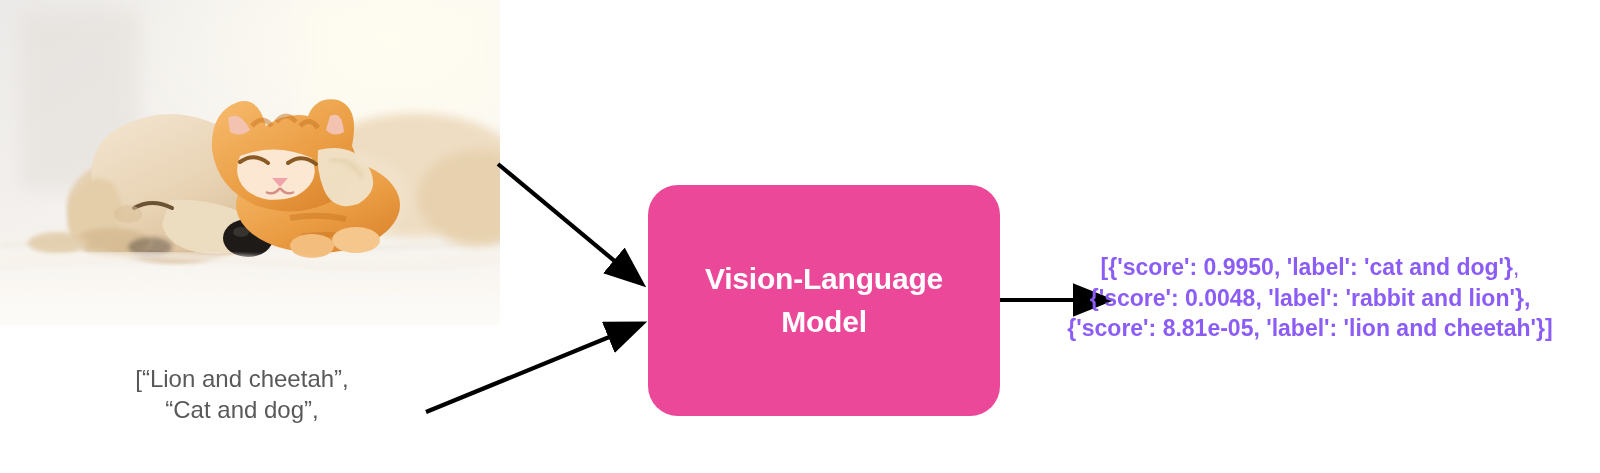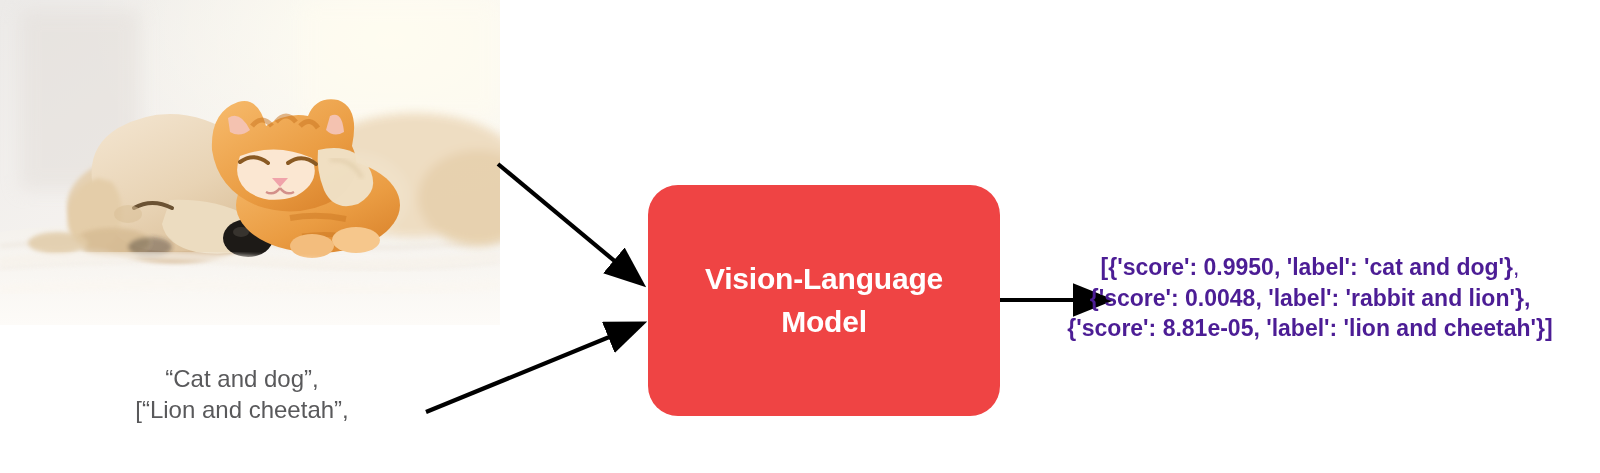--- a/index.html
+++ b/index.html
@@ -31,21 +31,21 @@
   }
   .photo svg { display: block; width: 500px; height: 325px; }
 
   
   .model-box {
     position: absolute;
     left: 648px;
     top: 185px;
     width: 352px;
     height: 231px;
-    background: #ef4444;
+    background: #ec4899;
     border-radius: 30px;
     display: flex;
     align-items: center;
     justify-content: center;
   }
   .model-label {
     color: #ffffff;
     font-size: 30px;
     font-weight: bold;
     line-height: 1.42;
@@ -77,21 +77,21 @@
   }
   .prompt-line { display: block; white-space: pre; }
 
   
   .output-block {
     position: absolute;
     left: 1030px;
     top: 252px;
     width: 560px;
     text-align: center;
-    color: #4c1d95;
+    color: #8b5cf6;
     font-size: 23px;
     line-height: 1.33;
   }
   .output-line { display: block; white-space: pre; font-weight: bold; }
   .output-line.top { font-weight: bold; }
   .output-line.top .tail { font-weight: normal; }
 </style>
 </head>
 <body>
 
@@ -243,22 +243,22 @@
       <marker id="ah" markerWidth="10" markerHeight="8" refX="8.4" refY="4" orient="auto" markerUnits="strokeWidth">
         <path d="M0,0 L10,4 L0,8 z" fill="#000000"></path>
       </marker>
     </defs>
     <line x1="498" y1="164" x2="641" y2="283" stroke="#000000" stroke-width="4.2" marker-end="url(#ah)"></line>
     <line x1="426" y1="412" x2="641" y2="324" stroke="#000000" stroke-width="4.2" marker-end="url(#ah)"></line>
     <line x1="1000" y1="300" x2="1108" y2="300" stroke="#000000" stroke-width="4.2" marker-end="url(#ah)"></line>
   </svg>
 
   <div class="prompt-list">
+    <span class="prompt-line">[“Lion and cheetah”,</span>
     <span class="prompt-line">“Cat and dog”,</span>
-    <span class="prompt-line">[“Lion and cheetah”,</span>
   </div>
 
   <div class="output-block">
     <span class="output-line top"><span>[{'score': 0.9950, 'label': 'cat and dog'}</span><span class="tail">,</span></span>
     <span class="output-line">{'score': 0.0048, 'label': 'rabbit and lion'},</span>
     <span class="output-line">{'score': 8.81e-05, 'label': 'lion and cheetah'}]</span>
   </div>
 
 </div>
 

